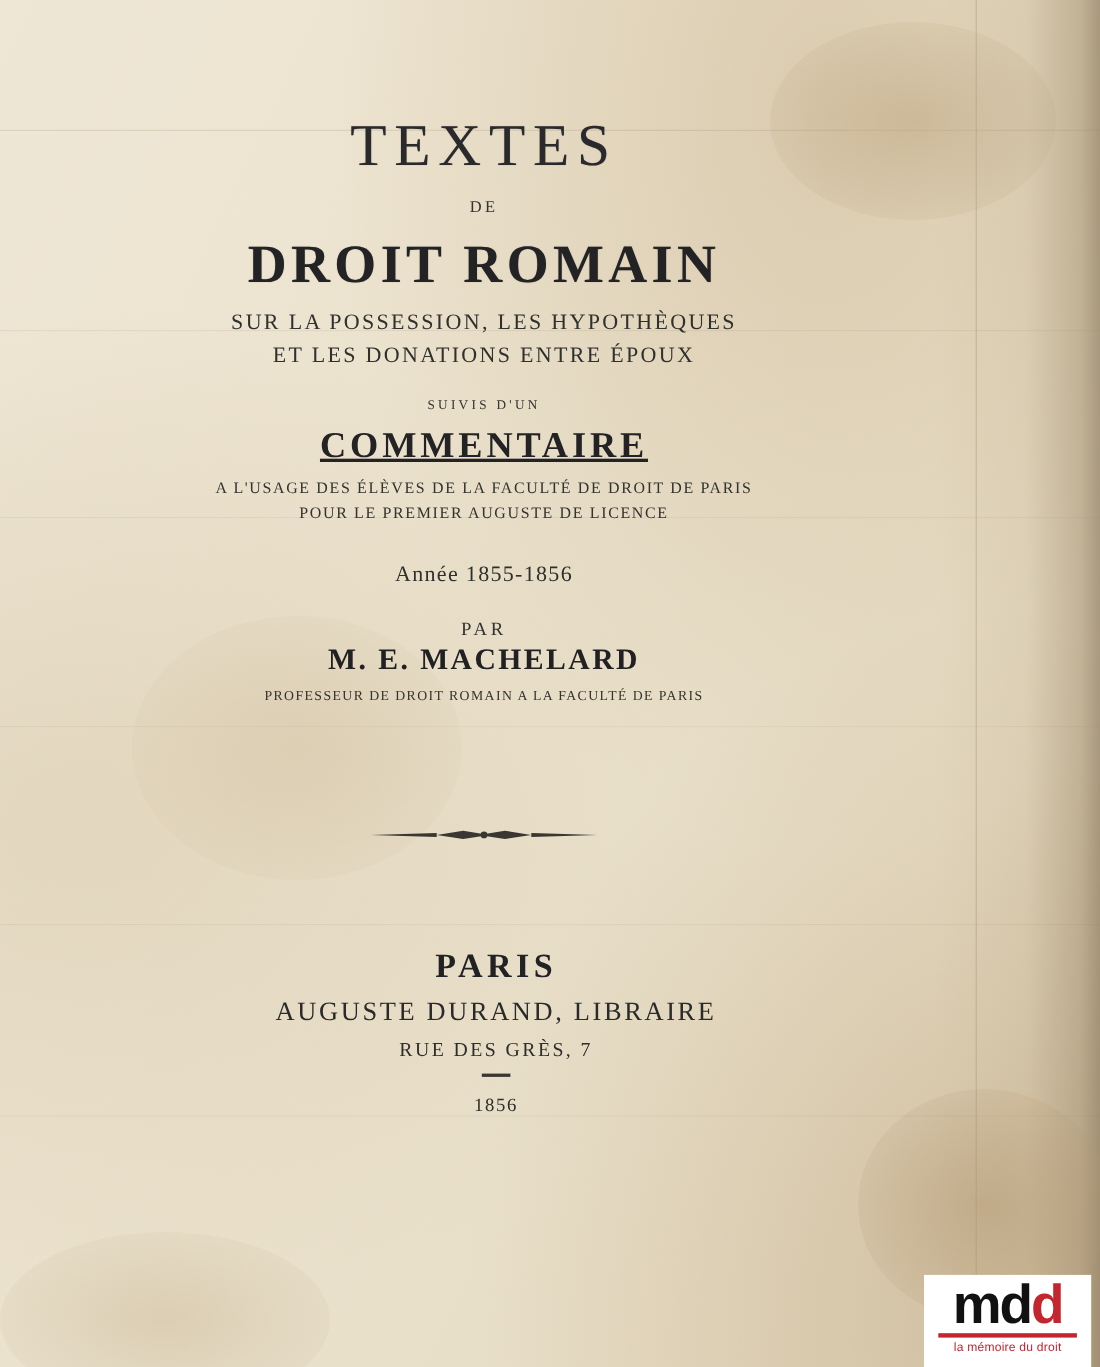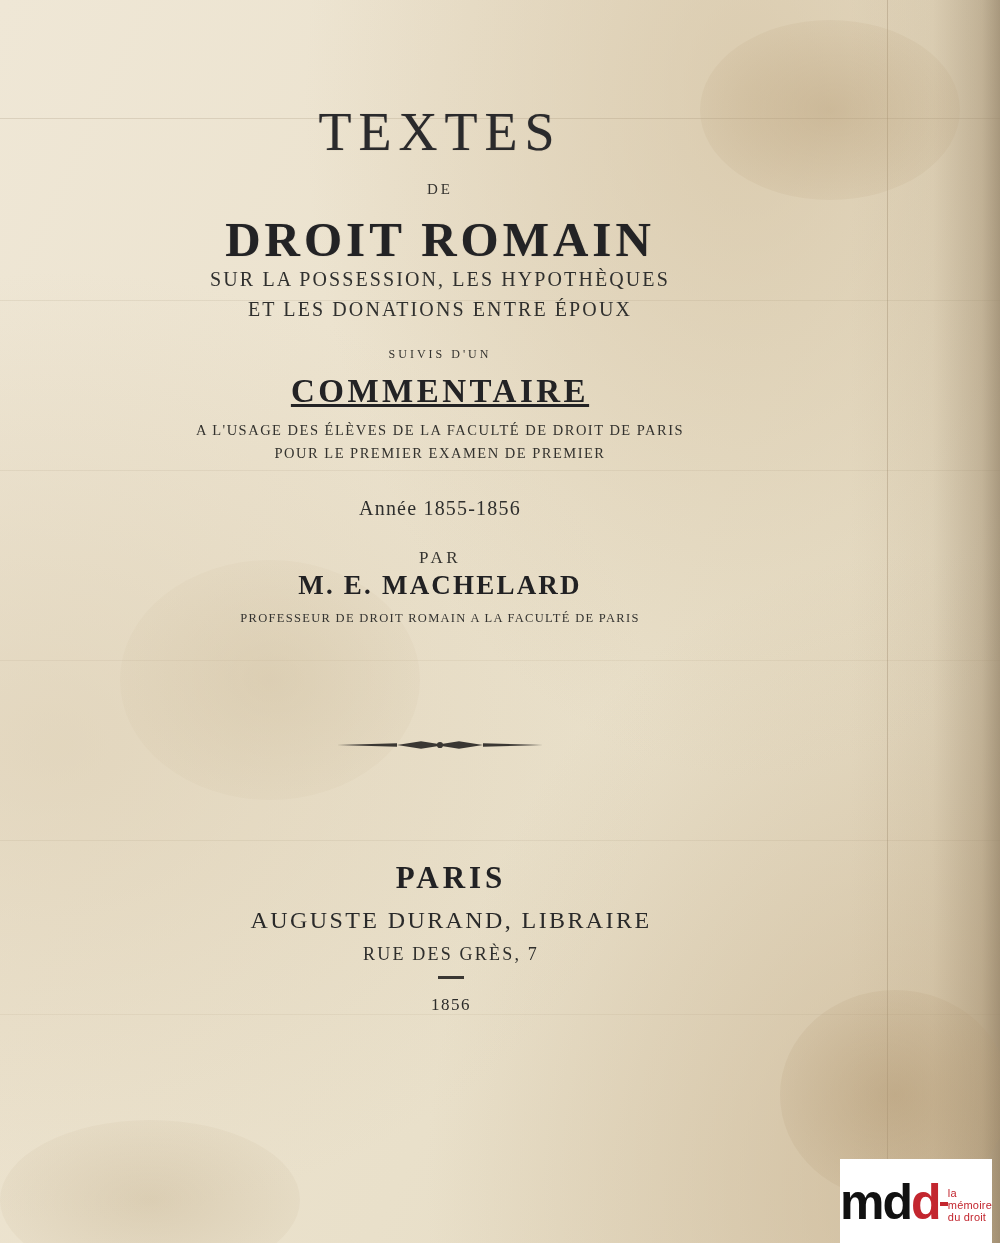--- a/index.html
+++ b/index.html
@@ -81,20 +81,21 @@
     font-size: 49px;
     font-weight: 700;
     letter-spacing: 4px;
     margin-top: 13px;
     color: #232325;
     text-shadow: 0 0 1px rgba(50,42,34,0.4);
   }
   .t-line1, .t-line2 {
     font-size: 20px;
     letter-spacing: 2.1px;
+    margin-top: 14px;
     color: #30302e;
   }
   .t-line2 {
     margin-top: 7px;
   }
   .t-suivis {
     font-size: 12px;
     letter-spacing: 3px;
     margin-top: 26px;
     color: #34332f;
@@ -188,21 +189,21 @@
   }
   
   .logo {
     position: absolute;
     right: 8px;
     bottom: 0px;
     width: 152px;
     height: 84px;
     background: #ffffff;
     display: flex;
-    flex-direction: row;
+    flex-direction: column;
     align-items: center;
     justify-content: flex-start;
     padding-top: 4px;
     box-sizing: border-box;
   }
   .logo-mark {
     font-family: "Liberation Sans", sans-serif;
     font-size: 50px;
     font-weight: 700;
     line-height: 0.95;
@@ -246,21 +247,21 @@
 
   <div class="title-block">
     <div class="t-main">TEXTES</div>
     <div class="t-de">DE</div>
     <div class="t-sub-main">DROIT ROMAIN</div>
     <div class="t-line1">SUR LA POSSESSION, LES HYPOTHÈQUES</div>
     <div class="t-line2">ET LES DONATIONS ENTRE ÉPOUX</div>
     <div class="t-suivis">SUIVIS D'UN</div>
     <div class="t-commentaire">COMMENTAIRE</div>
     <div class="t-usage1">A L'USAGE DES ÉLÈVES DE LA FACULTÉ DE DROIT DE PARIS</div>
-    <div class="t-usage2">POUR LE PREMIER EXAMEN DE PREMIER</div>
+    <div class="t-usage2">POUR LE PREMIER AUGUSTE DE LICENCE</div>
     <div class="t-annee">Année 1855-1856</div>
     <div class="t-par">PAR</div>
     <div class="t-author">M. E. MACHELARD</div>
     <div class="t-authorsub">PROFESSEUR DE DROIT ROMAIN A LA FACULTÉ DE PARIS</div>
 
     <div class="ornament">
       <svg width="210" height="14" viewBox="0 0 210 14">
         <path d="M2 7 L62 5.2 L62 8.8 Z" fill="#3a3733"></path>
         <path d="M208 7 L148 5.2 L148 8.8 Z" fill="#3a3733"></path>
         <path d="M62 7 L86 3.2 L110 7 L86 10.8 Z" fill="#3a3733"></path>

